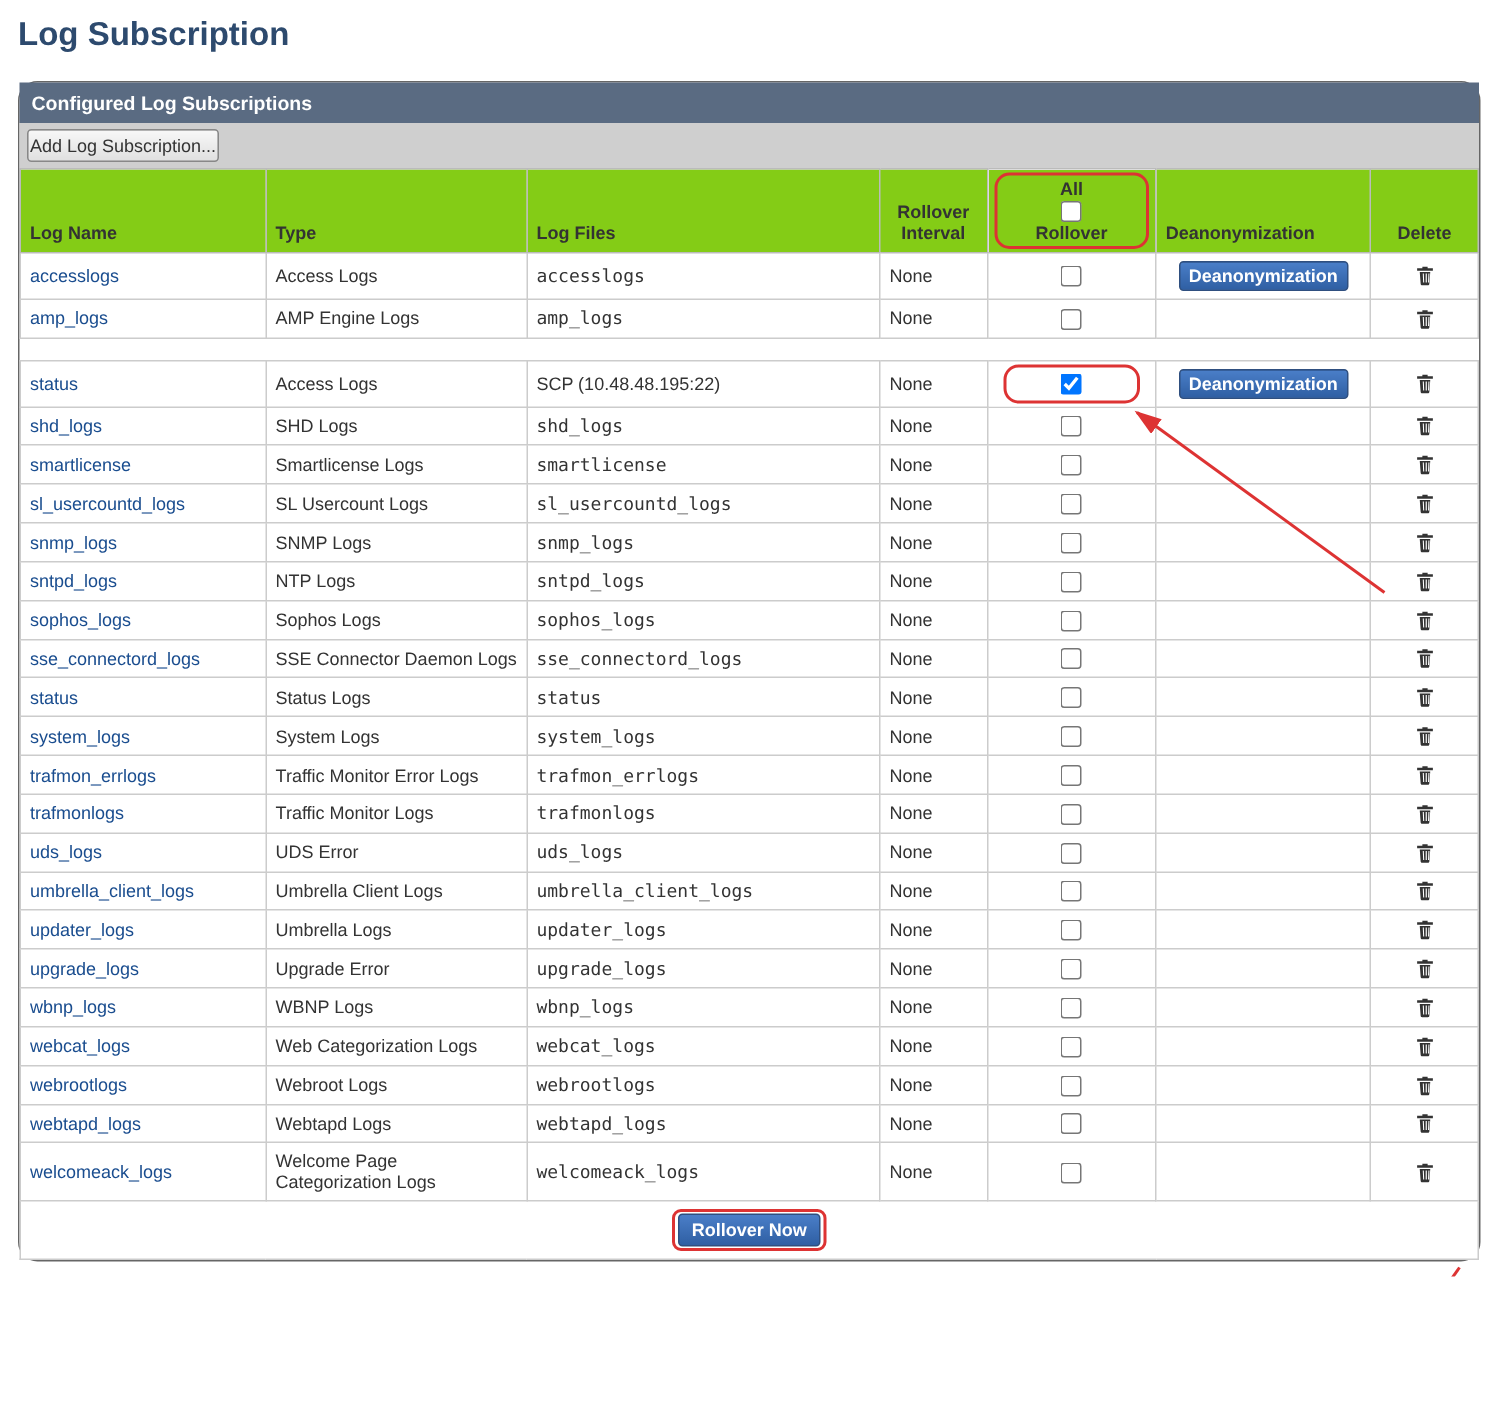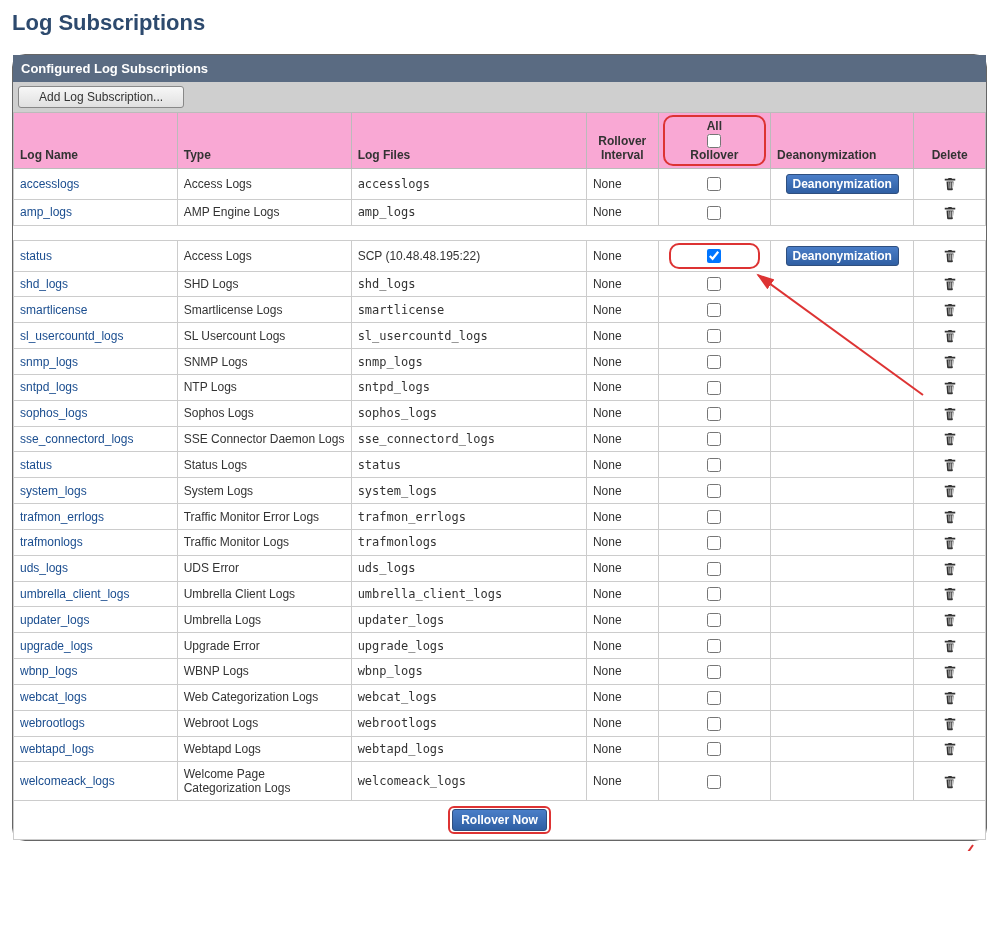--- a/index.html
+++ b/index.html
@@ -1,25 +1,25 @@
 <!DOCTYPE html>
 <html><head>
 <meta charset="utf-8">
 <style>
   html,body{margin:0;padding:0;font-family:Arial,Helvetica,sans-serif;font-size:13px;color:#333;background:#fff}
   .page{width:999px;box-sizing:border-box;padding:10px 12px}
   h1.page-title{font-size:22px;color:#2d4a6e;margin:0 0 18px 0;font-weight:bold}
   .panel{border:1px solid #666;border-radius:13px}
   .panel-header{background:#5a6b82;color:#fff;font-weight:bold;padding:6px 8px;font-size:13px}
   .toolbar{background:#cfcfcf;padding:4px 5px}
-  .btn{display:inline-block;border:1px solid #888;border-radius:3px;padding:3px 20px;font-size:12px;cursor:pointer;background:linear-gradient(#f7f7f7,#e0e0e0)}
+  .btn{display:inline-block;border:1px solid #888;border-radius:3px;padding:3px 1px;font-size:12px;cursor:pointer;background:linear-gradient(#f7f7f7,#e0e0e0)}
   .btn-blue{background:linear-gradient(#4a7ec8,#2f5fa3);color:#fff;border:1px solid #2f4f7f;font-weight:bold;padding:3px 8px}
   .btn-blue.small{font-size:12px;padding:2px 6px}
   table.logs{width:100%;border-collapse:collapse;table-layout:fixed}
-  table.logs th{background:#f9a8d4;border:1px solid #bbb;font-size:12px;text-align:left;padding:6px 6px;vertical-align:bottom}
+  table.logs th{background:#84cc16;border:1px solid #bbb;font-size:12px;text-align:left;padding:6px 6px;vertical-align:bottom}
   table.logs th.center{text-align:center}
   table.logs td{border:1px solid #ccc;padding:5px 6px;font-size:12px;vertical-align:middle;background:#fff}
   table.logs td.center{text-align:center}
   a.loglink{color:#1a4d8f;text-decoration:none}
   .mono{font-family:"Lucida Console",Monaco,monospace;font-size:14px}
   .trash{display:inline-block;width:14px;height:14px;vertical-align:middle}
   .trash svg{width:14px;height:14px;fill:#333}
   .footer-row td{background:#cfcfcf;text-align:center;padding:6px 8px}
   input[type=checkbox]{width:14px;height:14px;margin:0;vertical-align:middle}
   .col-rollover-head{position:relative}
@@ -38,21 +38,21 @@
   col.files{width:230px}
   col.interval{width:70px}
   col.rollover{width:110px}
   col.deanon{width:140px}
   col.delete{width:70px}
 </style>
 </head>
 <body>
 
 <div class="page rel">
-  <h1 class="page-title">Log Subscriptions</h1>
+  <h1 class="page-title">Log Subscription</h1>
 
   <div class="panel rel">
     <div class="panel-header">Configured Log Subscriptions</div>
     <div class="toolbar">
       <span class="btn">Add Log Subscription...</span>
     </div>
 
     <table class="logs">
       <colgroup>
         <col class="name">

